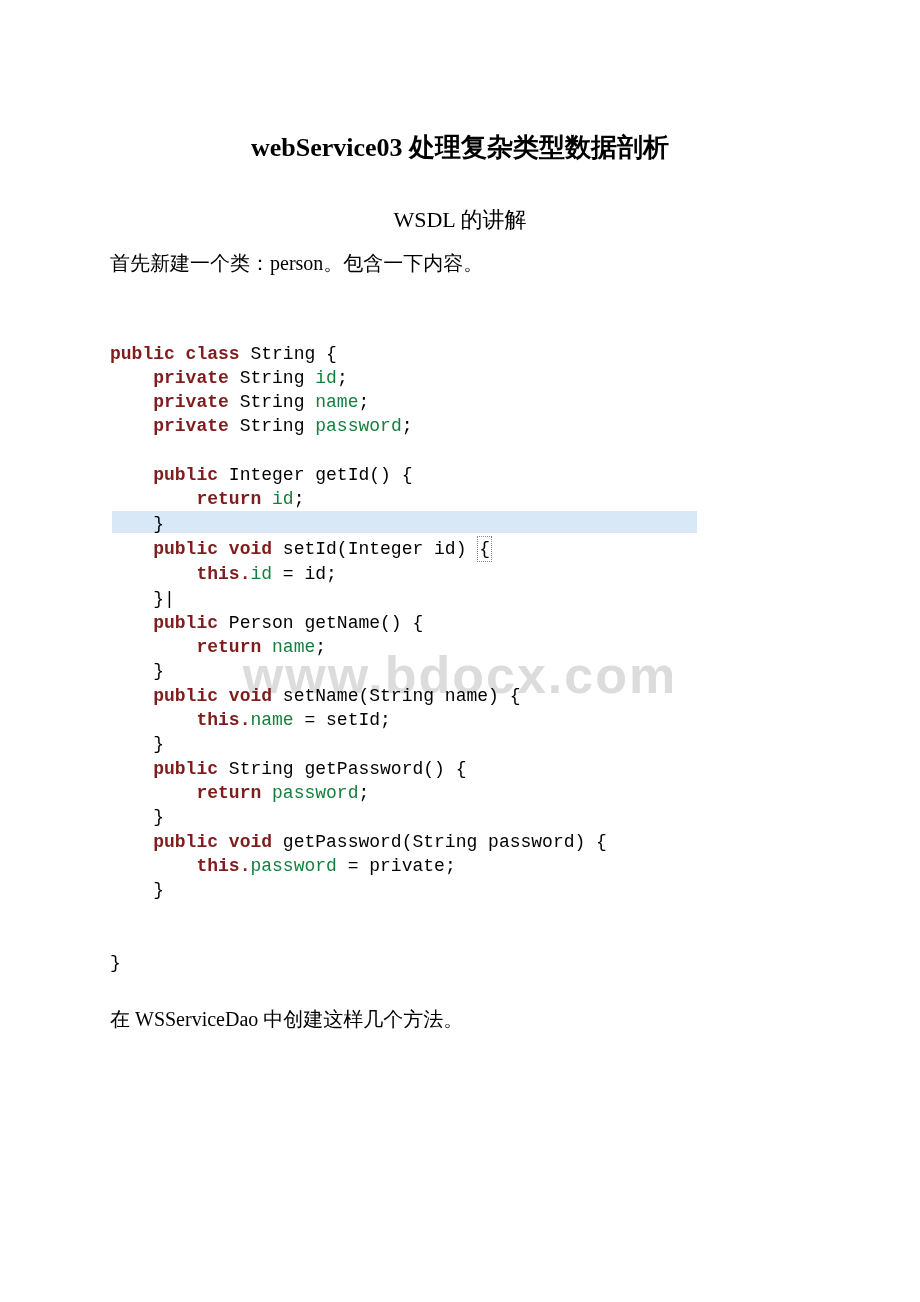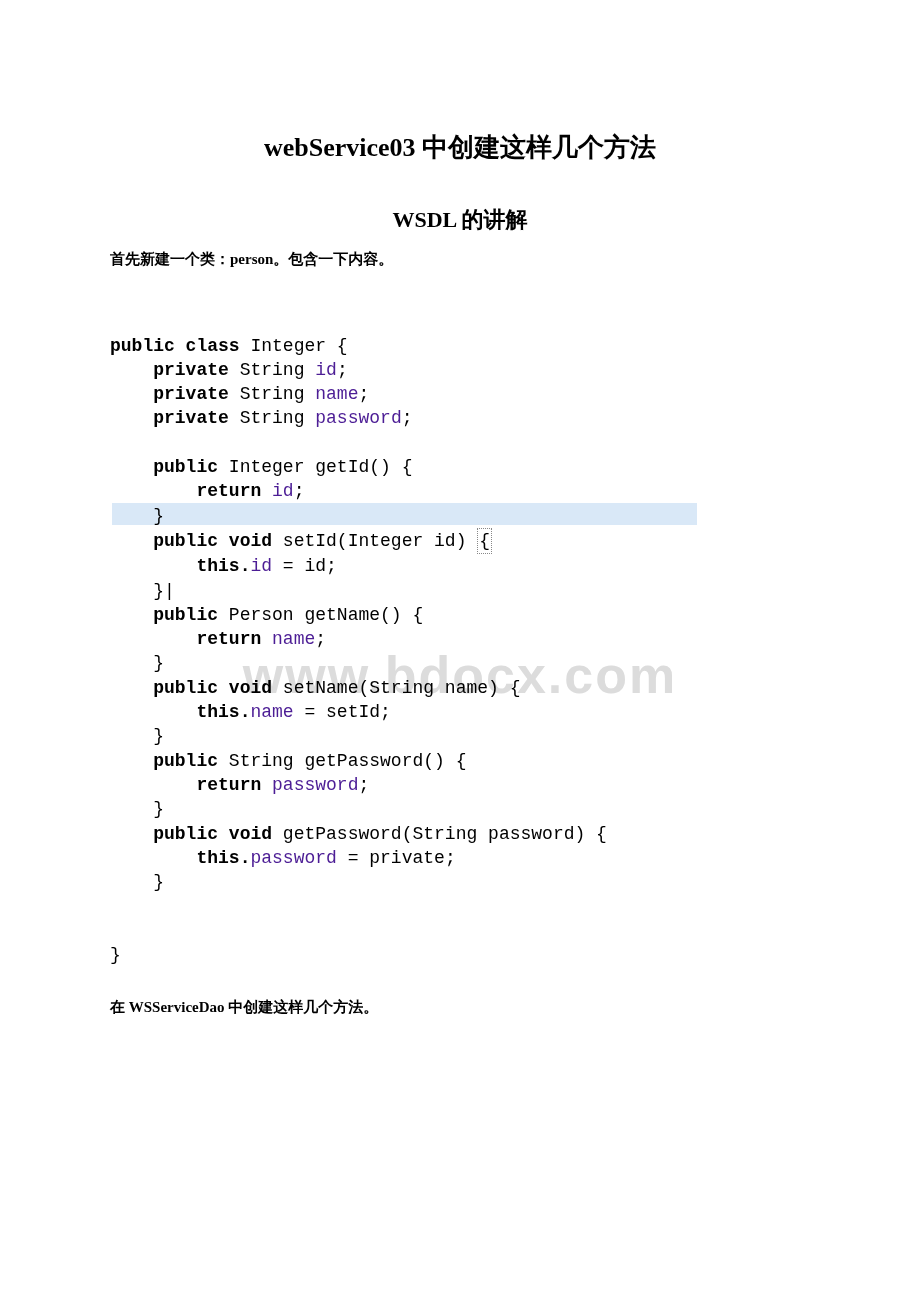--- a/index.html
+++ b/index.html
@@ -15,41 +15,40 @@
   .title {
     text-align: center;
     font-size: 26px;
     font-weight: bold;
     font-family: "SimSun", "宋体", "Times New Roman", serif;
     margin-bottom: 40px;
   }
   .subtitle {
     text-align: center;
     font-size: 22px;
-    font-weight: bold;
+    font-weight: normal;
     font-family: "SimSun", "宋体", "Times New Roman", serif;
     margin-bottom: 12px;
   }
   .paragraph {
-    font-size: 15px;
+    font-size: 20px;
     font-family: "SimSun", "宋体", serif;
     margin-bottom: 14px;
     line-height: 1.6;
-    font-weight: bold;
   }
   .code-block {
     font-family: "Courier New", Courier, monospace;
     font-size: 18px;
     line-height: 1.35;
     white-space: pre;
     position: relative;
     margin-bottom: 28px;
   }
-  .kw { color: #000000; font-weight: bold; }
-  .field { color: #4c1d95; }
+  .kw { color: #7f1d1d; font-weight: bold; }
+  .field { color: #15803d; }
   .plain { color: #000; }
   .highlight-line {
     position: absolute;
     background: #d9e8f7;
     height: 22px;
     left: 2px;
     z-index: -1;
   }
   .watermark {
     position: absolute;
@@ -69,27 +68,27 @@
     display: inline-block;
     border: 1px dotted #888;
     padding: 0 1px;
   }
 </style>
 </head>
 <body>
 
 <div class="watermark">www.bdocx.com</div>
 
-<div class="title">webService03 中创建这样几个方法</div>
+<div class="title">webService03 处理复杂类型数据剖析</div>
 <div class="subtitle">WSDL 的讲解</div>
 <div class="paragraph">首先新建一个类：person。包含一下内容。</div>
 
 <div class="code-block">
 <div class="highlight-line" style="top:218px;width:585px;"></div>
-<span class="kw">public class </span><span class="plain">Integer {</span>
+<span class="kw">public class </span><span class="plain">String {</span>
     <span class="kw">private </span><span class="plain">String </span><span class="field">id</span><span class="plain">;</span>
     <span class="kw">private </span><span class="plain">String </span><span class="field">name</span><span class="plain">;</span>
     <span class="kw">private </span><span class="plain">String </span><span class="field">password</span><span class="plain">;</span>
 
     <span class="kw">public </span><span class="plain">Integer getId() {</span>
         <span class="kw">return </span><span class="field">id</span><span class="plain">;</span>
     <span class="plain">}</span>
     <span class="kw">public void </span><span class="plain">setId(Integer id) </span><span class="cursor-box">{</span>
         <span class="kw">this.</span><span class="field">id</span><span class="plain"> = id;</span>
     <span class="plain">}</span>|

